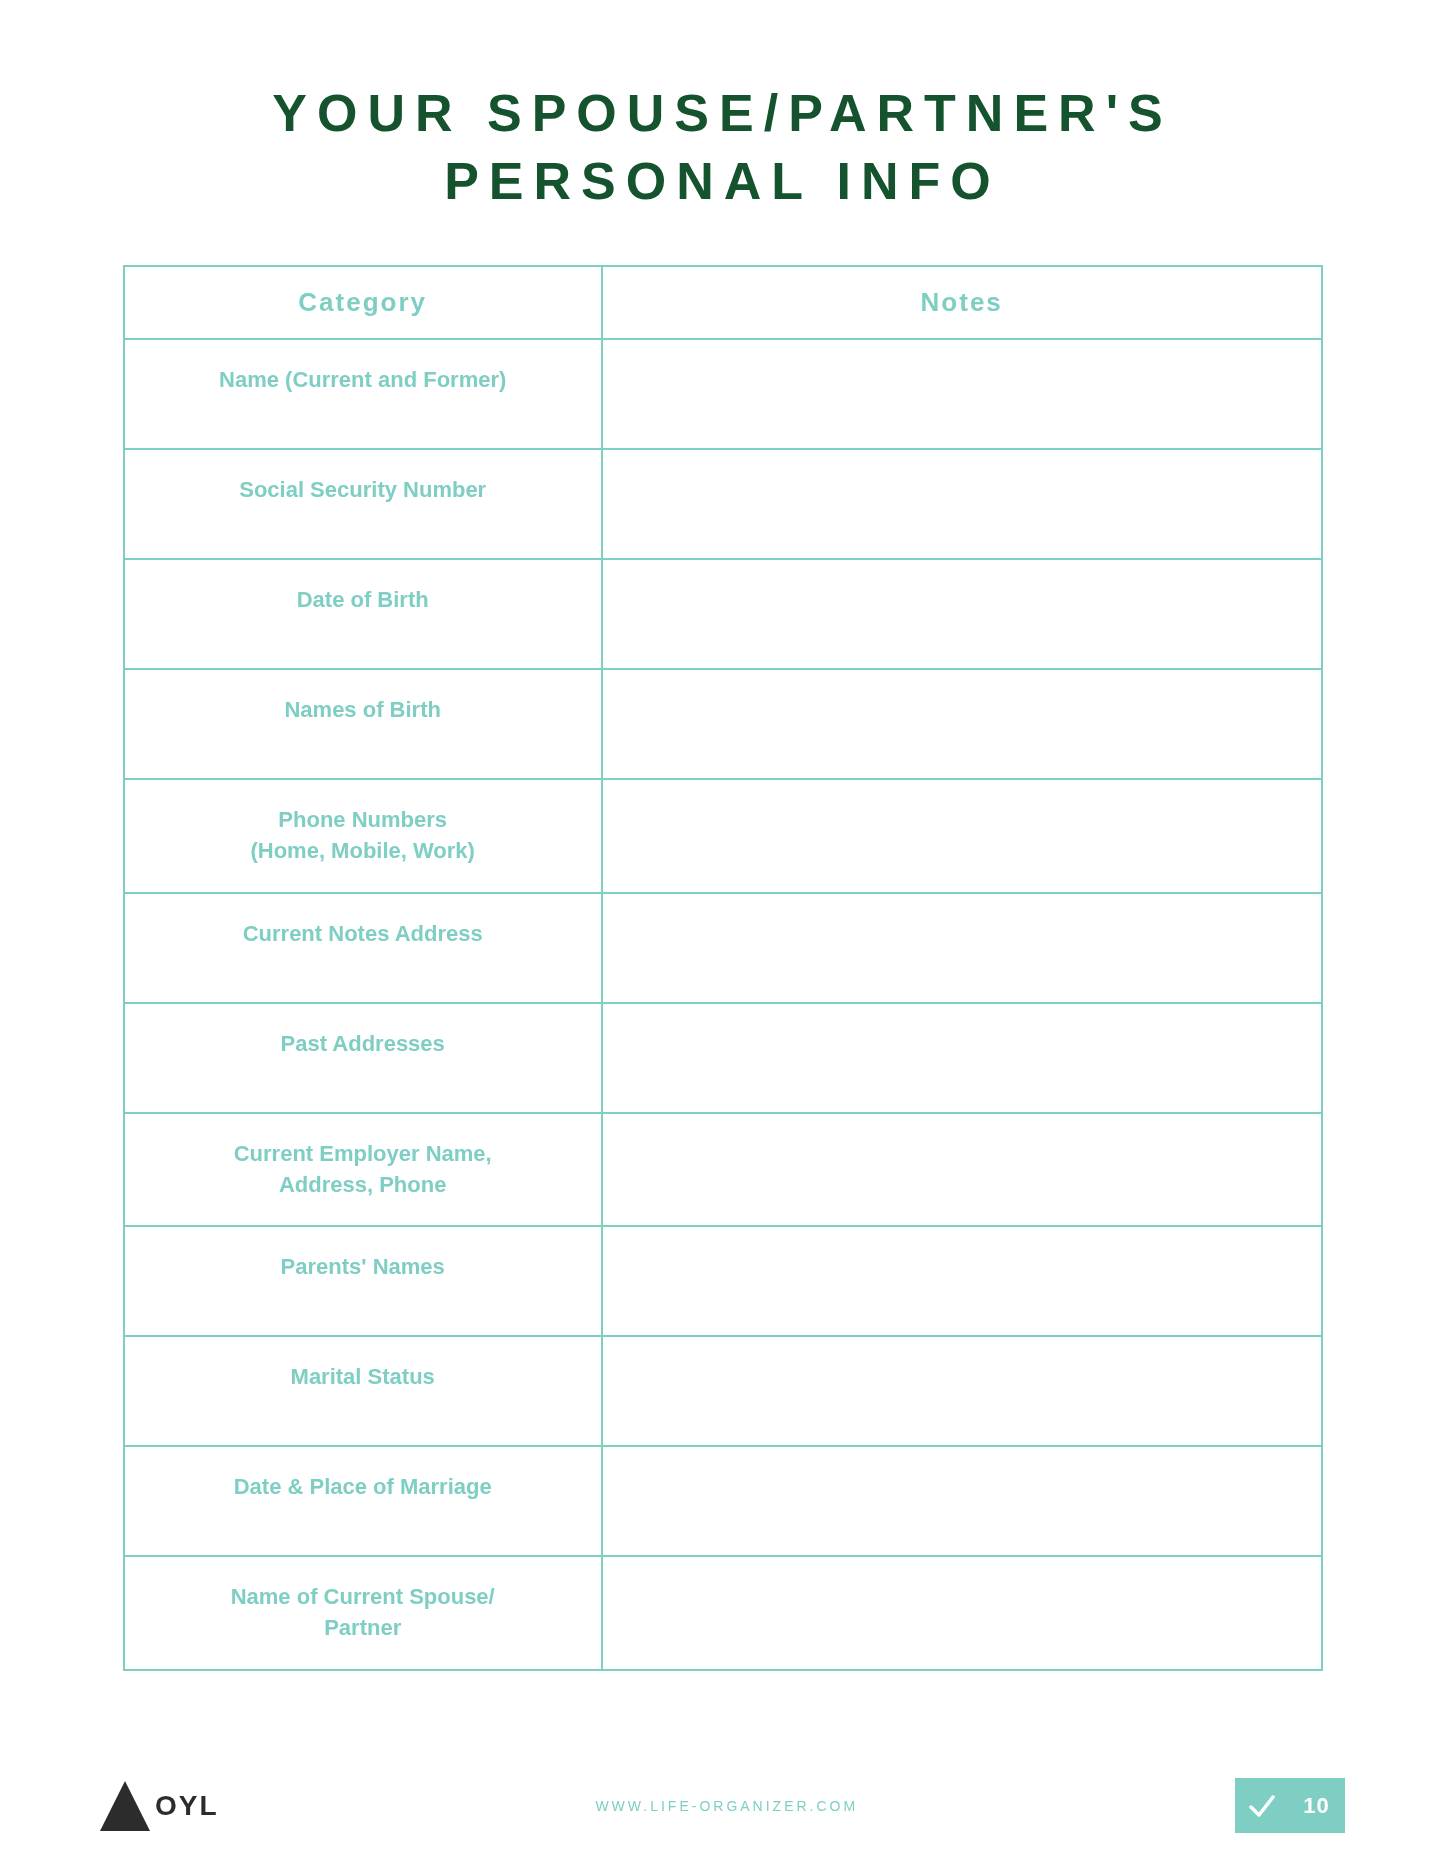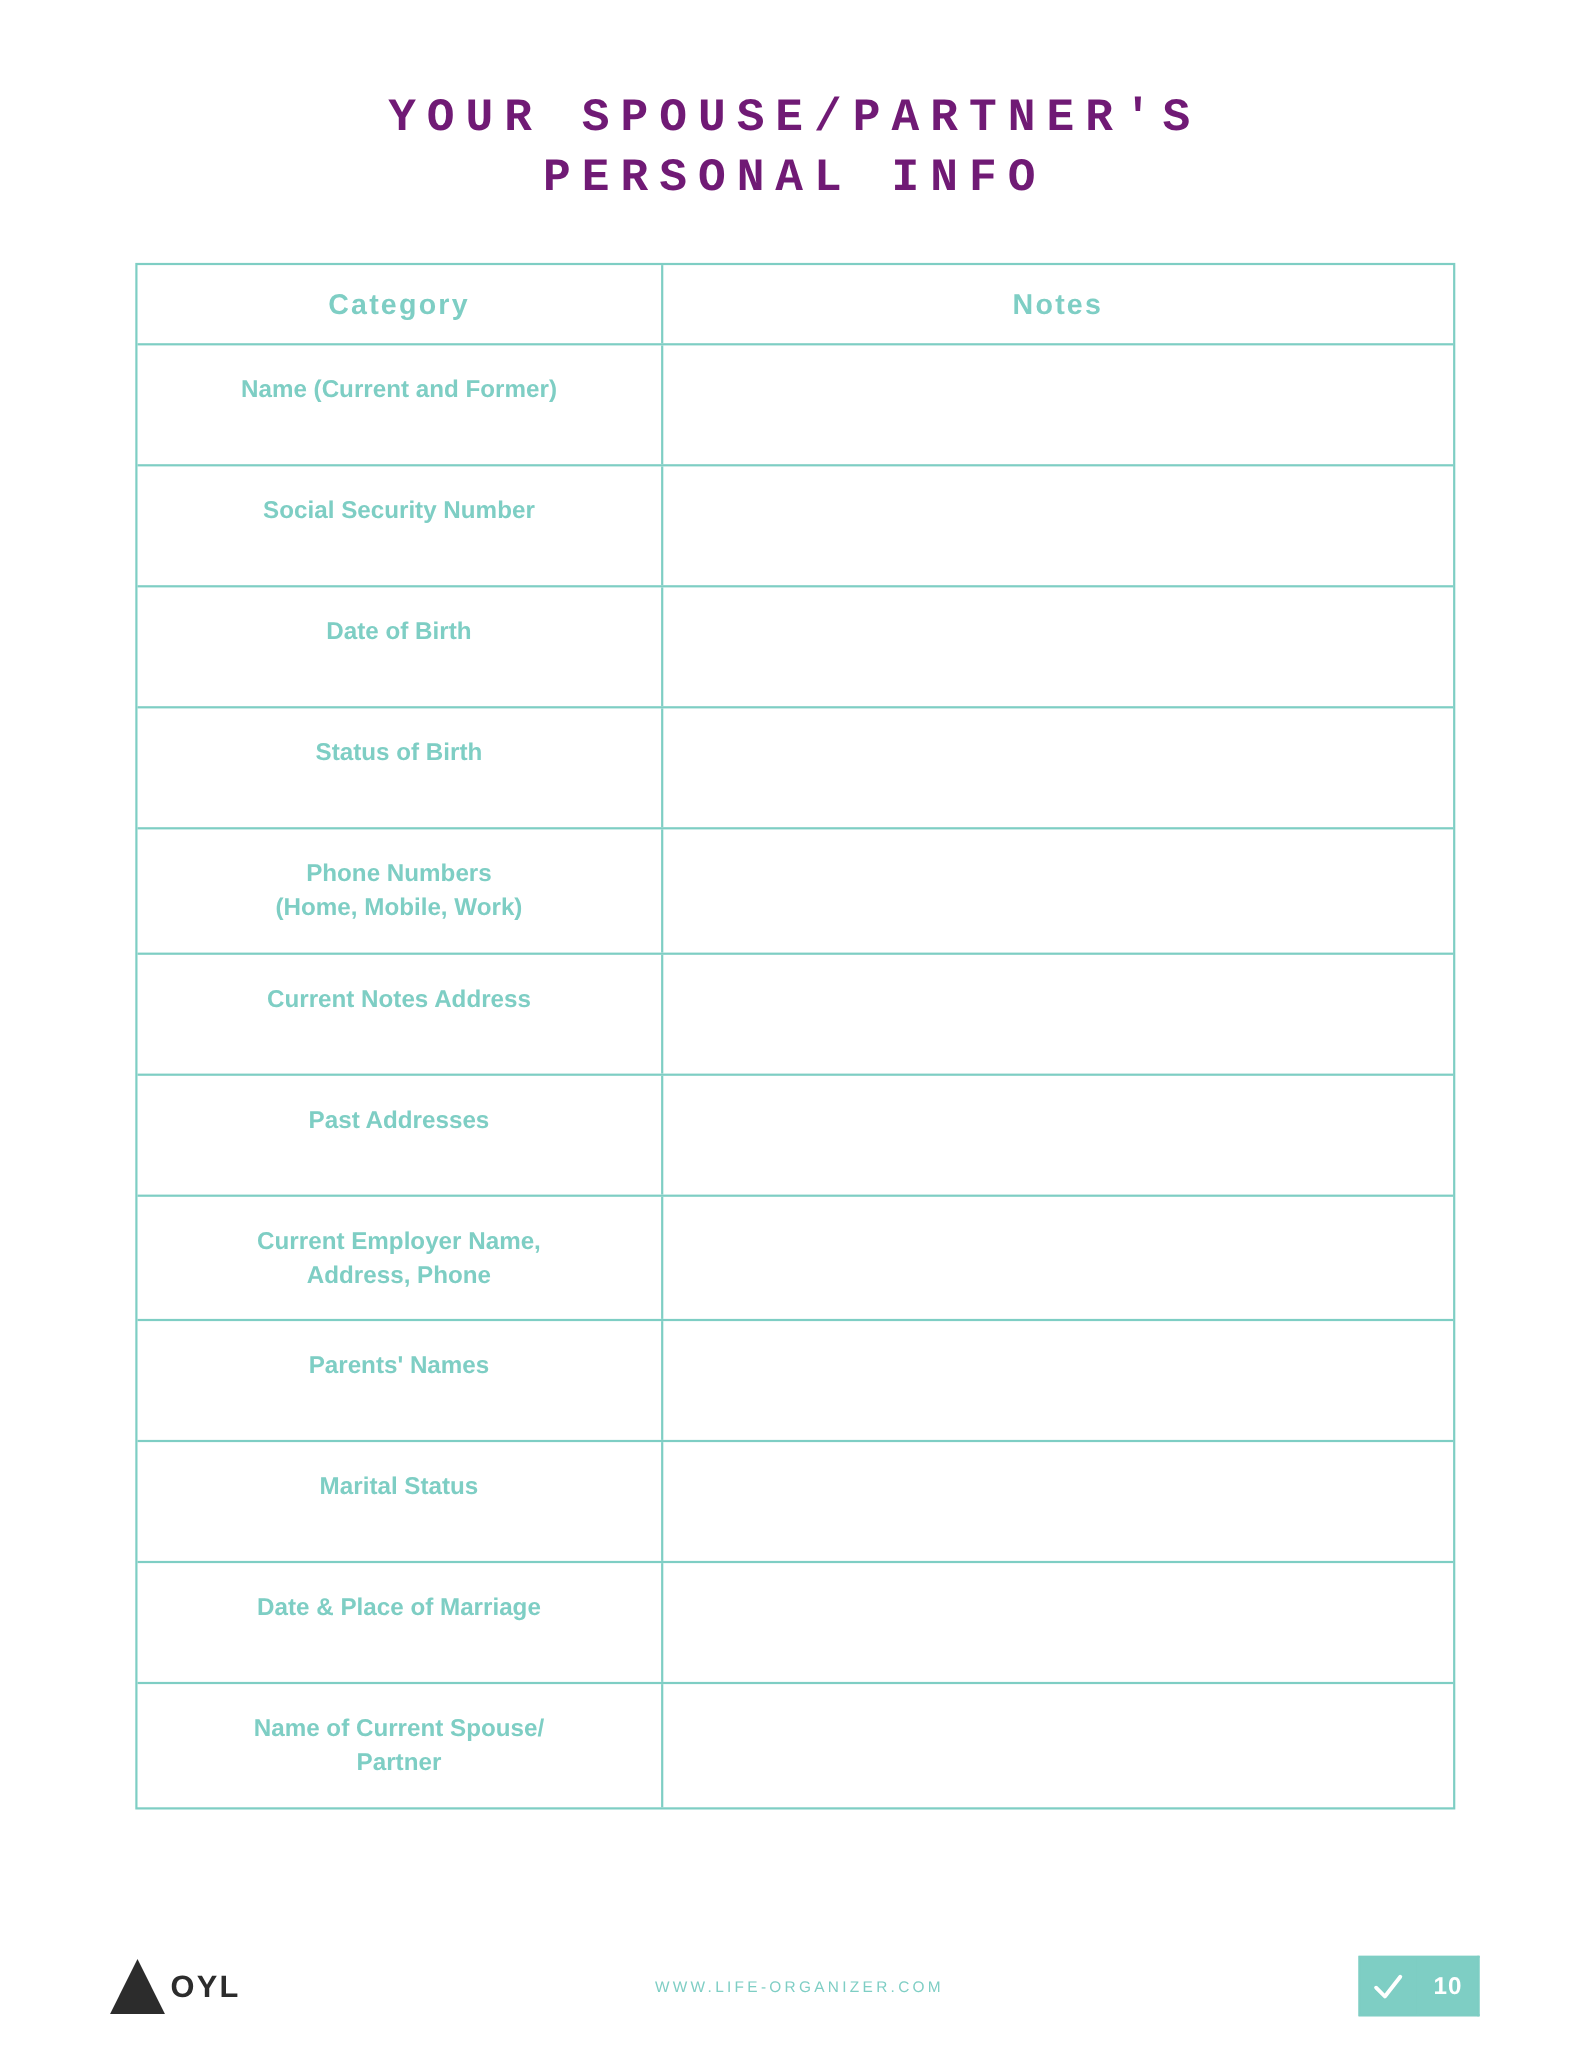--- a/index.html
+++ b/index.html
@@ -27,25 +27,25 @@
       flex-direction: column;
       align-items: center;
     }
 
     .page-title {
       text-align: center;
       margin-bottom: 50px;
     }
 
     .page-title h1 {
-      font-size: 42px;
-      font-weight: bold;
-      color: #701a75;
+      font-size: 52px;
+      font-weight: bold;
+      color: #14532d;
       letter-spacing: 10px;
-      font-family: Liberation Mono, monospace;
+      font-family: Liberation Sans, sans-serif;
       text-transform: uppercase;
       line-height: 1.3;
     }
 
     .table-container {
       width: 100%;
       max-width: 1200px;
       border: 2px solid #7ecec4;
     }
 
@@ -219,21 +219,21 @@
 
     <div class="table-row">
       <div class="row-category">
         <span class="category-text">Date of Birth</span>
       </div>
       <div class="row-notes"></div>
     </div>
 
     <div class="table-row">
       <div class="row-category">
-        <span class="category-text">Status of Birth</span>
+        <span class="category-text">Names of Birth</span>
       </div>
       <div class="row-notes"></div>
     </div>
 
     <div class="table-row">
       <div class="row-category">
         <span class="category-text">Phone Numbers<br>(Home, Mobile, Work)</span>
       </div>
       <div class="row-notes"></div>
     </div>

